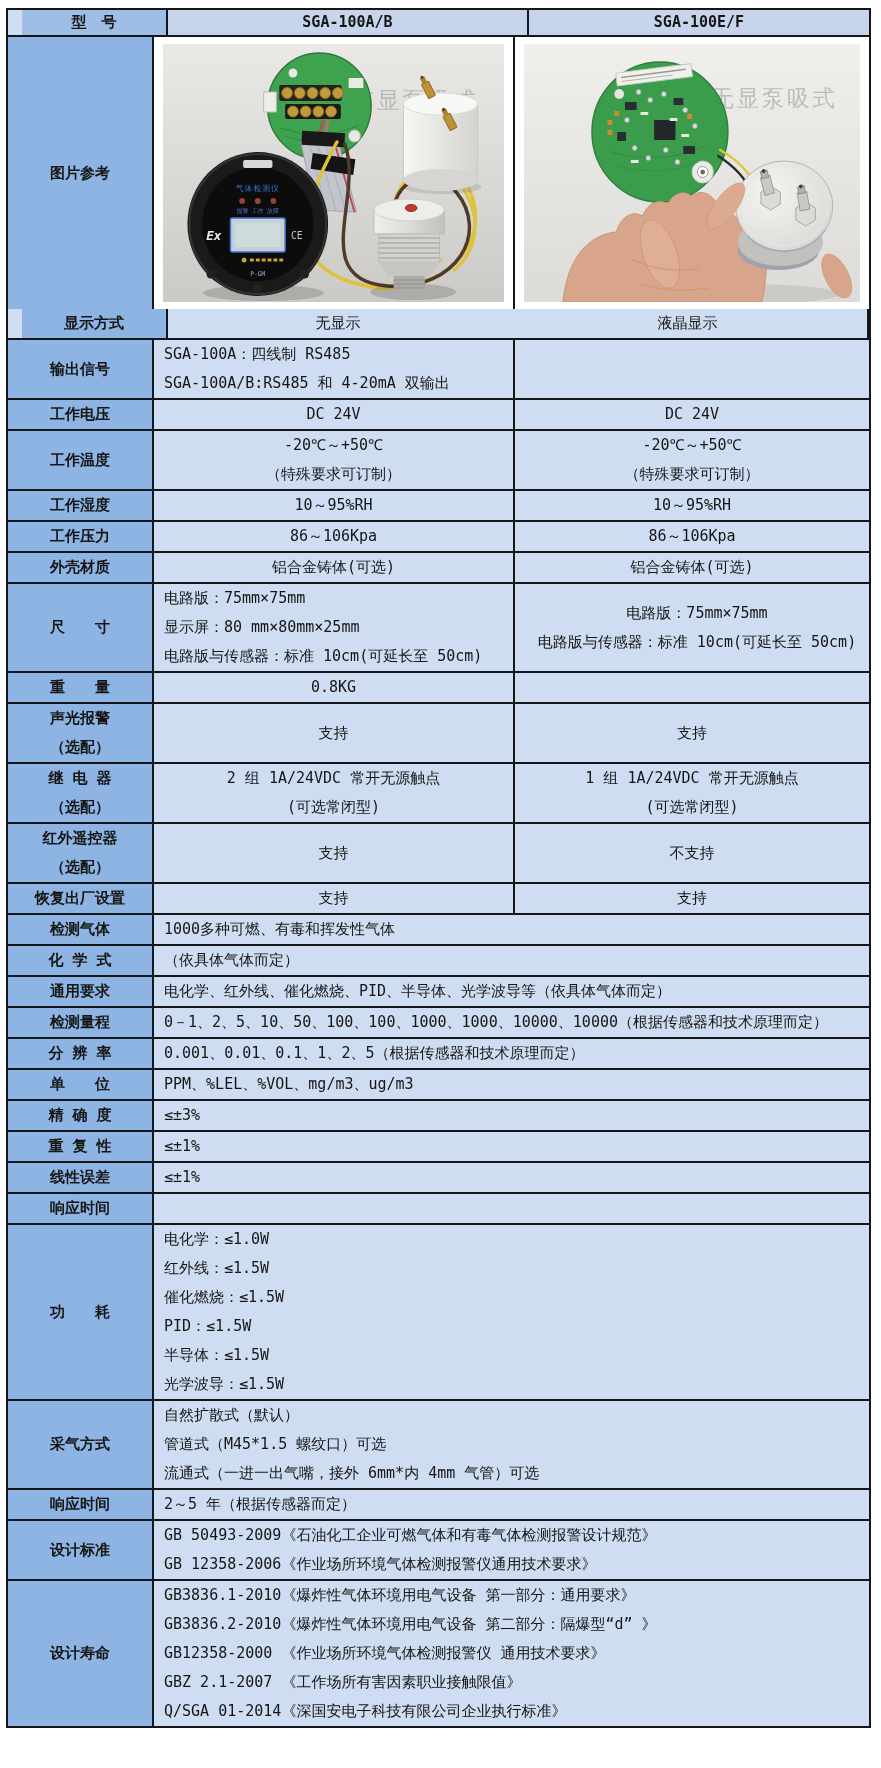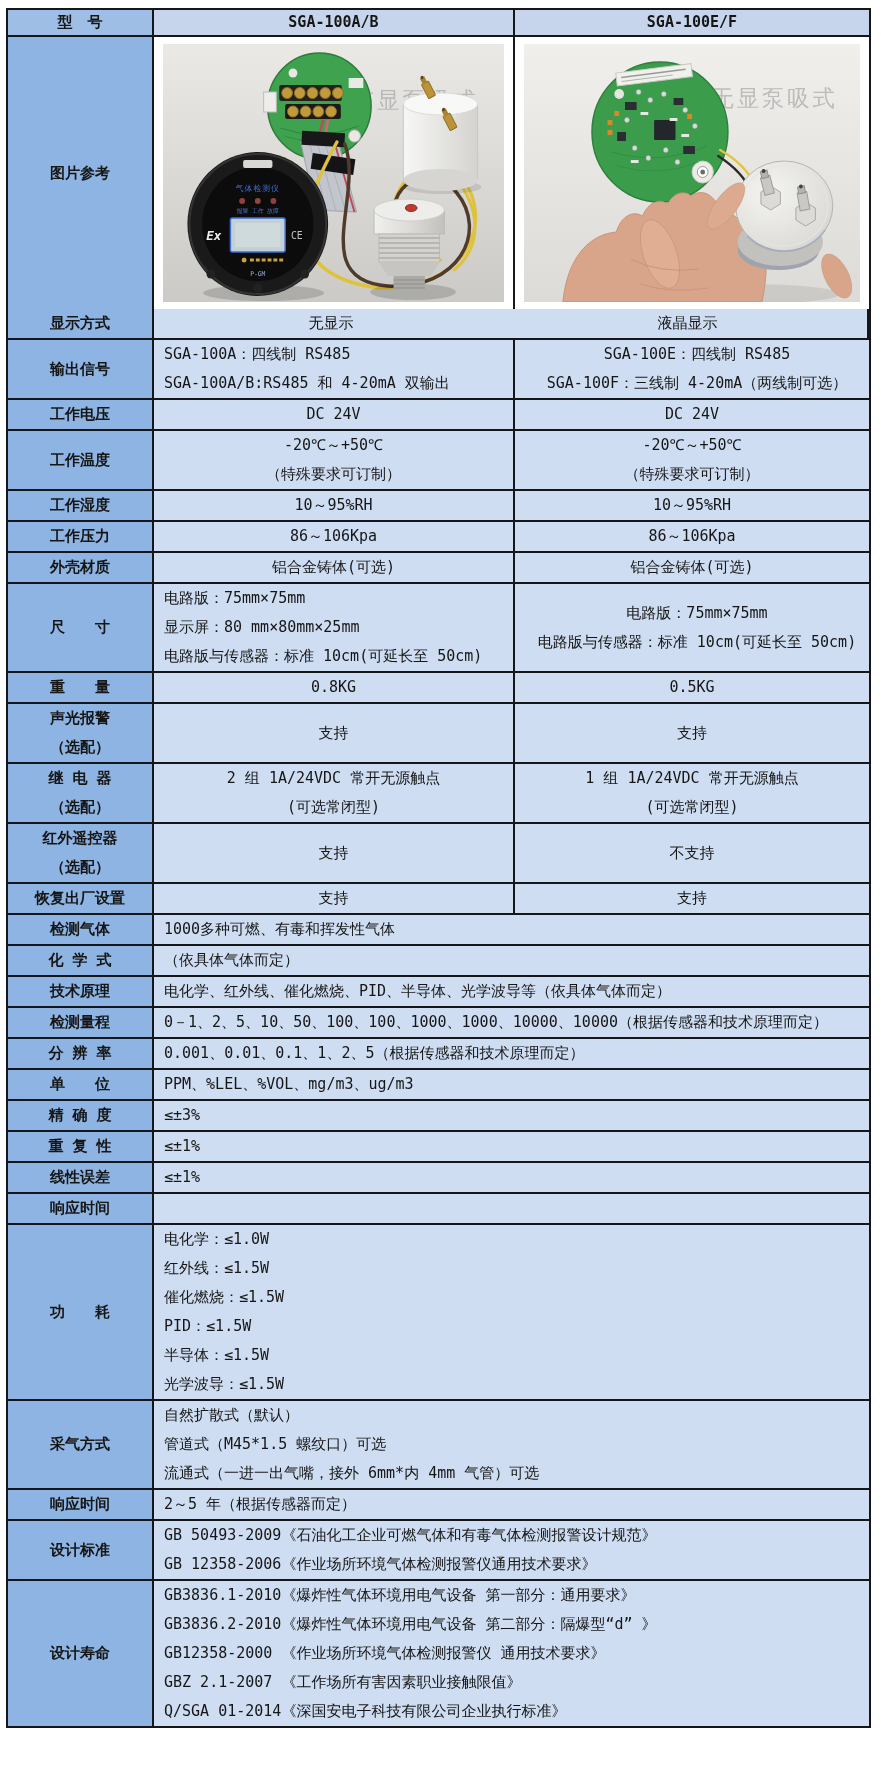--- a/index.html
+++ b/index.html
@@ -8,21 +8,21 @@
     width: 881px; height: 1768px; position: relative;
     font-family: "DejaVu Sans Mono", "Liberation Mono", monospace;
     color: #161616;
   }
   .spec-table {
     position: absolute; left: 6px; top: 8px; width: 865px;
     border: 2px solid var(--border, #14161a);
     background: var(--cell-bg, #CEDDF2);
   }
   .row { display: flex; border-top: 2px solid var(--border, #14161a); }
-  .row:first-child { border-top: none; }
+  .row:first-child { border-top: none; margin-left: 14px; }
   .cell { display: flex; flex-direction: column; justify-content: center; }
   .label-col {
     flex: 0 0 146px; background: var(--label-bg, #8DB4E2);
     border-right: 2px solid var(--border, #14161a);
     font-weight: bold; text-align: center;
   }
   .val { background: var(--cell-bg, #CEDDF2); flex: 1 1 auto; }
   .col2 { flex: 0 0 361px; border-right: 2px solid var(--border, #14161a); }
   .col3 { flex: 1 1 auto; align-items: center; }
   .span-cell { flex: 1 1 auto; justify-content: flex-end; }
@@ -304,24 +304,20 @@
         </div>
       </div>
       <div class="row spec-row">
         <div class="cell label-col">
           <div class="line">输出信号</div>
         </div>
         <div class="cell val col2 align-left">
           <div class="line">SGA-100A：四线制 RS485</div>
           <div class="line">SGA-100A/B:RS485 和 4-20mA 双输出</div>
         </div>
-        <div class="cell val col3 align-left">
-          <div class="line">SGA-100E：四线制 RS485</div>
-          <div class="line">SGA-100F：三线制 4-20mA（两线制可选）</div>
-        </div>
       </div>
       <div class="row spec-row">
         <div class="cell label-col">
           <div class="line">工作电压</div>
         </div>
         <div class="cell val col2">
           <div class="line">DC 24V</div>
         </div>
         <div class="cell val col3">
           <div class="line">DC 24V</div>
@@ -387,23 +383,20 @@
           <div class="line">电路版与传感器：标准 10cm(可延长至 50cm)</div>
         </div>
       </div>
       <div class="row spec-row">
         <div class="cell label-col">
           <div class="line">重　　量</div>
         </div>
         <div class="cell val col2">
           <div class="line">0.8KG</div>
         </div>
-        <div class="cell val col3">
-          <div class="line">0.5KG</div>
-        </div>
       </div>
       <div class="row spec-row">
         <div class="cell label-col">
           <div class="line">声光报警</div>
           <div class="line">（选配）</div>
         </div>
         <div class="cell val col2">
           <div class="line">支持</div>
         </div>
         <div class="cell val col3">
@@ -458,21 +451,21 @@
       <div class="row spec-row">
         <div class="cell label-col">
           <div class="line">化 学 式</div>
         </div>
         <div class="cell val span-cell align-left">
           <div class="line">（依具体气体而定）</div>
         </div>
       </div>
       <div class="row spec-row">
         <div class="cell label-col">
-          <div class="line">技术原理</div>
+          <div class="line">通用要求</div>
         </div>
         <div class="cell val span-cell align-left">
           <div class="line">电化学、红外线、催化燃烧、PID、半导体、光学波导等（依具体气体而定）</div>
         </div>
       </div>
       <div class="row spec-row">
         <div class="cell label-col">
           <div class="line">检测量程</div>
         </div>
         <div class="cell val span-cell align-left">

